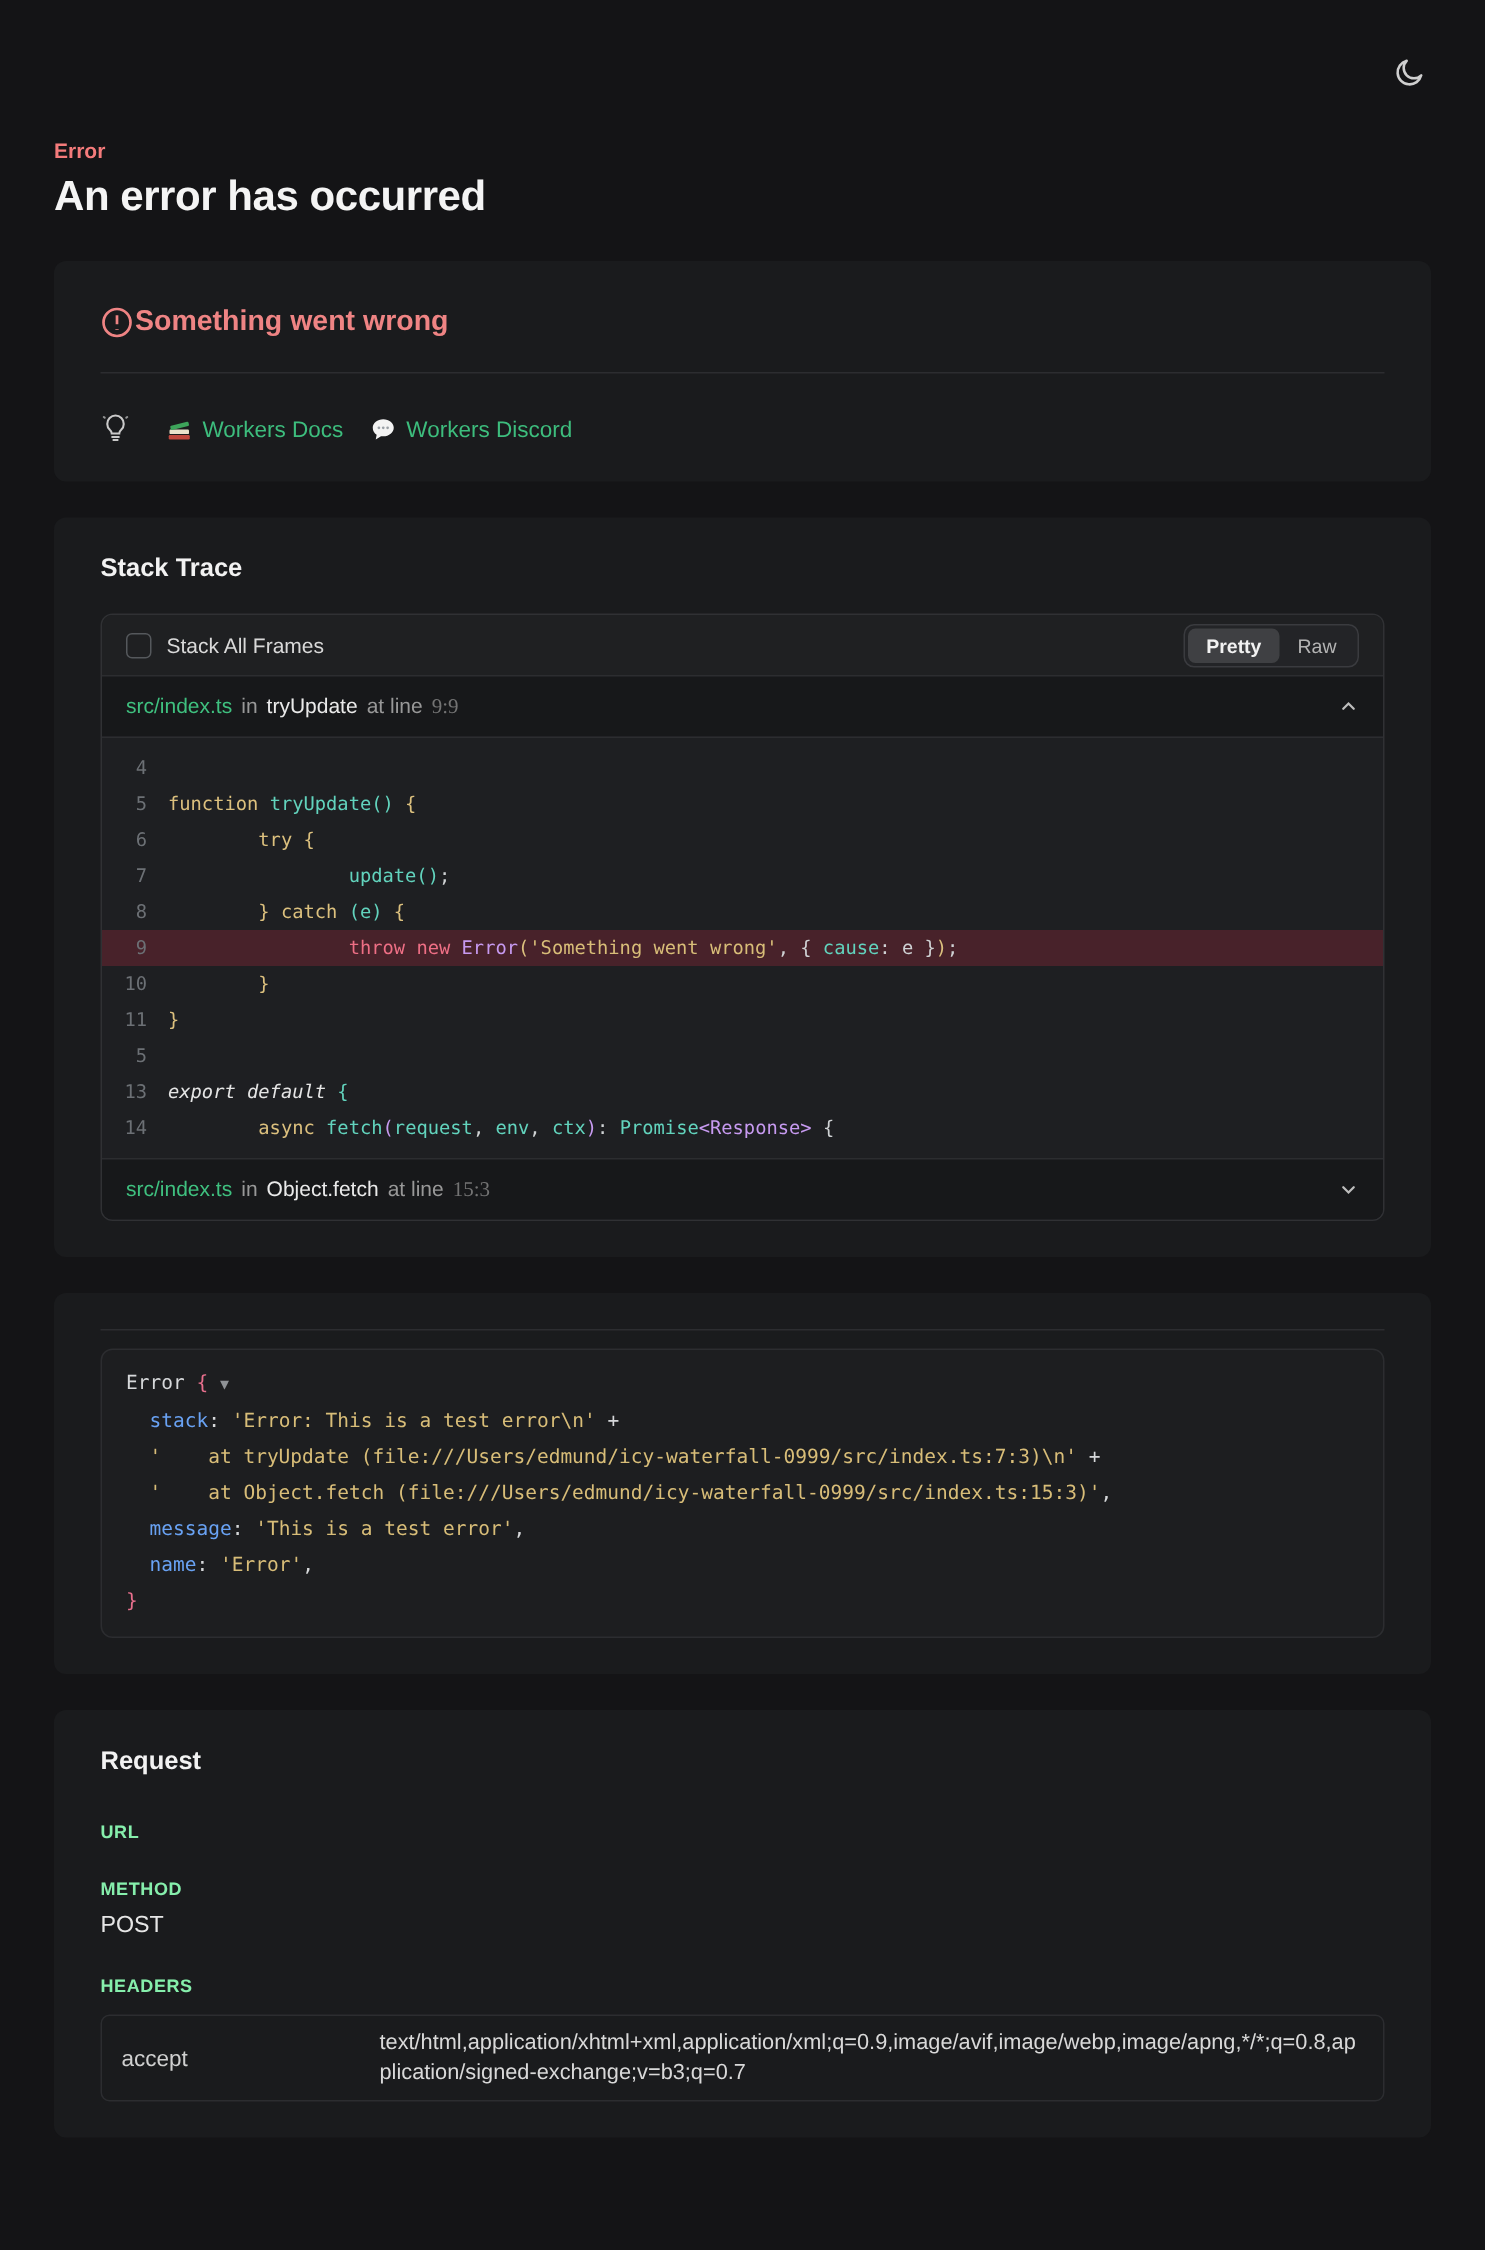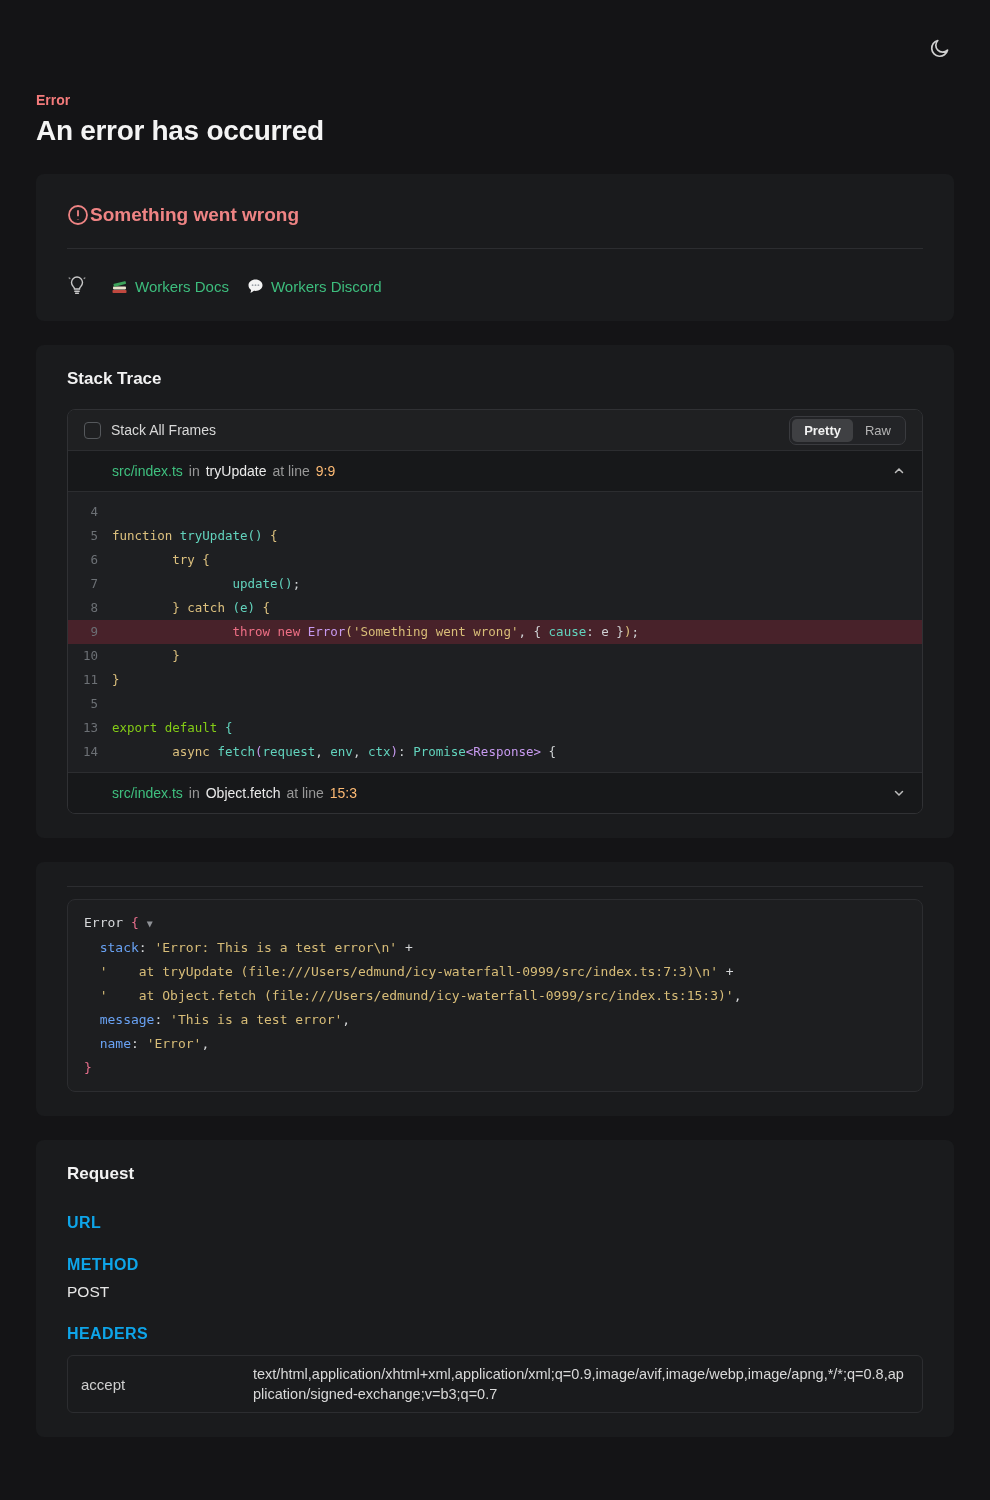--- a/index.html
+++ b/index.html
@@ -56,57 +56,57 @@
     padding: 4px 12px; border-radius: 5px; cursor: pointer; font-family: inherit;
   }
   .seg-option.selected { background: #3f4043; color: #f2f2f2; font-weight: 700; }
 
   .frame-header {
     display: flex; align-items: center; justify-content: space-between;
     height: 41px; padding: 0 16px; background: #17181a; border-top: 1px solid #2c2d30;
     cursor: pointer;
   }
   .frame-header .meta { display: flex; align-items: baseline; gap: 6px; font-size: 14px; }
-  .frame-file { color: #3fc07f; margin-left: 28px; }
+  .frame-file { color: #3fc07f; }
   .frame-dim { color: #989898; }
   .frame-fn { color: #eaeaea; font-weight: 500; }
-  .frame-line { color: #fdba74; font-weight: 500; }
+  .frame-line { color: #737373; font-weight: 500; font-family: Liberation Serif, serif; }
 
   .code-block {
     background: #1e1f22; border-top: 1px solid #2c2d30;
     font-family: "DejaVu Sans Mono", monospace; font-size: 12.5px;
     padding: 8px 0; color: #cfd2d4;
   }
   .code-line { display: flex; line-height: 24px; white-space: pre; }
   .code-line.hl { background: #48222a; }
   .ln { display: inline-block; width: 30px; text-align: right; margin-right: 14px; color: #6c7075; flex: none; }
 
   .tok-kw { color: #dcc07e; }
   .tok-fn { color: #62d3bd; }
   .tok-str { color: #d8bd78; }
   .tok-err { color: #ee6f85; }
   .tok-purple { color: #c79af0; }
-  .tok-kw2 { color: #84cc16; }
+  .tok-kw2 { color: #e5e5e5; font-style: italic; }
   .tok-pk { color: #e86f8d; }
   .tok-key { color: #69a2f3; }
   .tok-und { color: #6f7479; }
   .tok-tri { color: #8f9296; font-size: 10px; }
 
   
   .cause-panel {
     margin-top: 2px;
     background: #1d1e20; border: 1px solid #2c2d30; border-radius: 8px;
     font-family: "DejaVu Sans Mono", monospace; font-size: 13px; color: #d6d8da;
     padding: 11px 16px;
   }
   .cause-panel .code-line { line-height: 24px; }
 
   
   .field-label {
-    color: #0ea5e9; font-size: 16px; font-weight: 700; letter-spacing: 0.4px;
+    color: #86efac; font-size: 12px; font-weight: 700; letter-spacing: 0.4px;
     margin-bottom: 9px; margin-top: 24px;
   }
   .field-value { color: #e6e6e6; font-size: 15.5px; }
   .headers-table {
     margin-top: 12px; border: 1px solid #2c2d30; border-radius: 6px; overflow: hidden;
   }
   .header-row { display: flex; align-items: center; border-top: 1px solid #2c2d30; }
   .header-row:first-child { border-top: none; }
   .header-name {
     width: 185px; flex: none; padding: 10px 0 10px 13px; color: #cfcfcf; font-size: 15px;

